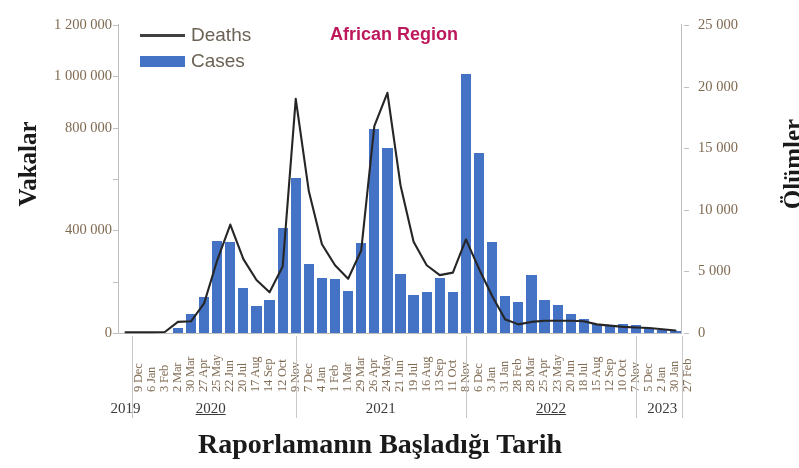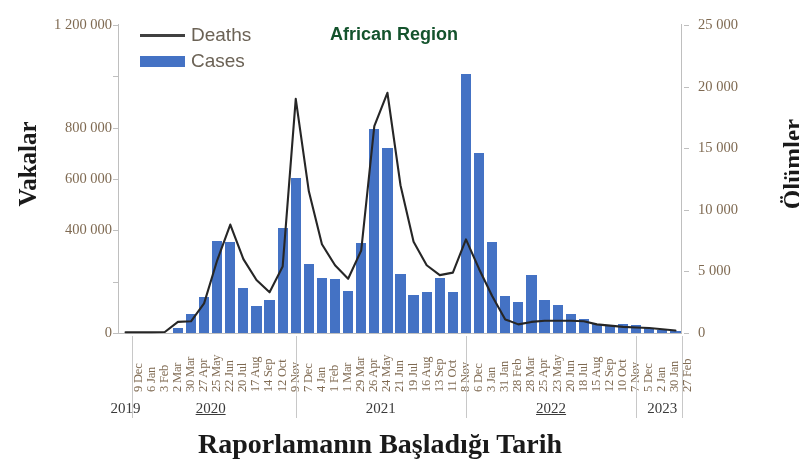--- a/index.html
+++ b/index.html
@@ -111,44 +111,44 @@
     color:#6b6255;
   }
 
   
   #chart-title{
     position:absolute;
     left:330px; top:24px;
     font-family:"Liberation Sans", sans-serif;
     font-size:18px;
     font-weight:bold;
-    color:#14532d;
+    color:#be185d;
     white-space:nowrap;
   }
 </style>
 </head>
 <body>
 
 <div id="chart-root">
 
   <div class="axis-title" id="y-left-title">Vakalar</div>
   <div class="axis-title" id="y-right-title">Ölümler</div>
   <div class="axis-title" id="x-title">Raporlamanın Başladığı Tarih</div>
 
   <div class="axis-line" id="axis-left"></div>
   <div class="axis-line" id="axis-right"></div>
   <div class="axis-line" id="axis-bottom"></div>
 
   <div id="y-left-ticks">
       <div class="tick-label tick-left" style="top: 16px; right: 0px; width: 108px;">1 200 000</div>
       <div class="tick-mark" style="left: 113px; top: 25px;"></div>
+      <div class="tick-label tick-left" style="top: 67.3333px; right: 0px; width: 108px;">1 000 000</div>
       <div class="tick-mark" style="left: 113px; top: 76.3333px;"></div>
       <div class="tick-label tick-left" style="top: 118.667px; right: 0px; width: 108px;">800 000</div>
       <div class="tick-mark" style="left: 113px; top: 127.667px;"></div>
-      <div class="tick-label tick-left" style="top: 170px; right: 0px; width: 108px;">600 000</div>
       <div class="tick-mark" style="left: 113px; top: 179px;"></div>
       <div class="tick-label tick-left" style="top: 221.333px; right: 0px; width: 108px;">400 000</div>
       <div class="tick-mark" style="left: 113px; top: 230.333px;"></div>
       <div class="tick-mark" style="left: 113px; top: 281.667px;"></div>
       <div class="tick-label tick-left" style="top: 324px; right: 0px; width: 108px;">0</div>
       <div class="tick-mark" style="left: 113px; top: 333px;"></div>
     </div>
   <div id="y-right-ticks">
       <div class="tick-label tick-right" style="top: 16px; left: 14px;">25 000</div>
       <div class="tick-mark" style="left: 0px; top: 25px;"></div>

